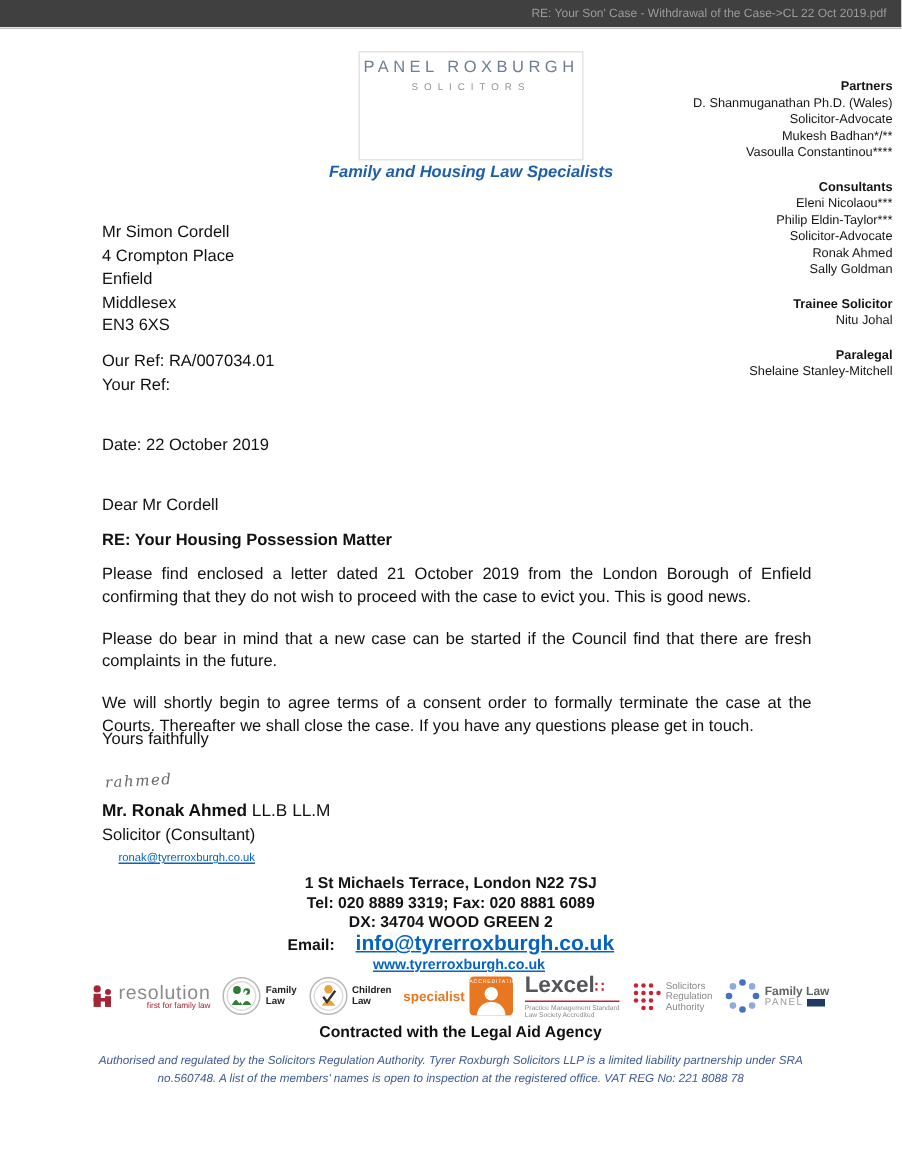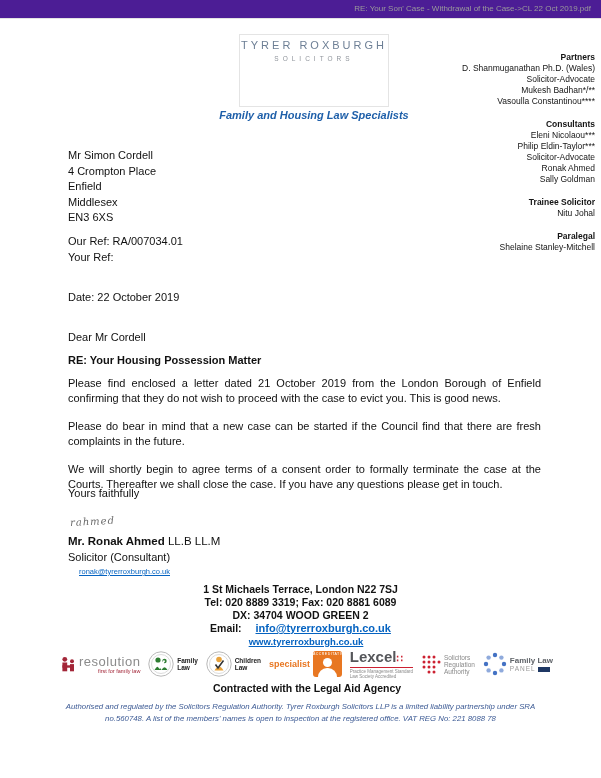--- a/index.html
+++ b/index.html
@@ -1,19 +1,19 @@
 <!DOCTYPE html>
 <html><head>
 <meta charset="utf-8">
 <style>
   * { margin:0; padding:0; box-sizing:border-box; }
   html,body { width:601px; height:778px; background:#fff; overflow:hidden;
               font-family:"Liberation Sans", sans-serif; color:#111; position:relative; }
 
-  .titlebar { position:absolute; top:0; left:0; right:0; height:19px; background:#4c1d95;
+  .titlebar { position:absolute; top:0; left:0; right:0; height:19px; background:#404040;
               border-bottom:1px solid #e3e3e3; font-size:8px; color:#9b9b9b;
               text-align:right; line-height:18px; padding-right:10px; }
 
   
   .logo-box { position:absolute; left:239px; top:34px; width:150px; height:73px;
               border:1px solid #e4e4e4; text-align:center; padding-top:3px; }
   .monogram { font-size:33px; font-weight:bold; color:#2e3d87; letter-spacing:-3px; line-height:34px; }
   .firm-name { font-size:11px; letter-spacing:3px; color:#6d7f95; margin-top:1px; white-space:nowrap; }
   .firm-type { font-size:6.5px; letter-spacing:4px; color:#90959c; margin-top:4px; }
   .tagline { position:absolute; left:184px; top:109px; width:260px; text-align:center;
@@ -40,21 +40,21 @@
                 transform-origin:left center; letter-spacing:1px; }
   .sig-name { position:absolute; left:68px; top:535px; font-size:11.5px; }
   .sig-name .nm { font-weight:bold; }
   .sig-role { position:absolute; left:68px; top:551px; font-size:11px; }
   .sig-email { position:absolute; left:68px; top:567px; font-size:7.5px; }
 
   .link { color:#0563c1; text-decoration:underline;padding-left:11px; }
 
   .contact { position:absolute; left:0; right:0; top:583px; text-align:center;
              font-size:10.5px; font-weight:bold; color:#131313; line-height:13px; }
-  .contact .email-link { font-size:11px; }
+  .contact .email-link { font-size:14px; }
   .contact .web { font-size:9.5px; font-weight:bold; }
 
   
   .logos { position:absolute; left:60px; right:48px; top:646px; height:36px;
            display:flex; align-items:center; justify-content:space-between; }
   .logo { display:flex; align-items:center; gap:3px; }
 
   .res-text .res-name { font-size:13px; color:#8b8b8b; letter-spacing:0.5px; }
   .res-text .res-sub { font-size:5.5px; color:#a32638; text-align:right; margin-top:-1px; }
 
@@ -84,21 +84,21 @@
                 font-style:italic; font-size:7.8px; line-height:11.5px; color:#3c5a94; }
 </style>
 </head>
 <body>
 
 <div class="titlebar">
   <span>RE: Your Son' Case - Withdrawal of the Case-&gt;CL 22 Oct 2019.pdf</span>
 </div>
 
 <div class="logo-box">
-  <div class="firm-name">TYRER ROXBURGH</div>
+  <div class="firm-name">PANEL ROXBURGH</div>
   <div class="firm-type">SOLICITORS</div>
 </div>
 <div class="tagline">Family and Housing Law Specialists</div>
 
 <div class="staff">
 
 <div class="staff-line b">Partners</div>
     <div class="staff-line">D. Shanmuganathan Ph.D. (Wales)</div>
     <div class="staff-line">Solicitor-Advocate</div>
     <div class="staff-line">Mukesh Badhan*/**</div>

